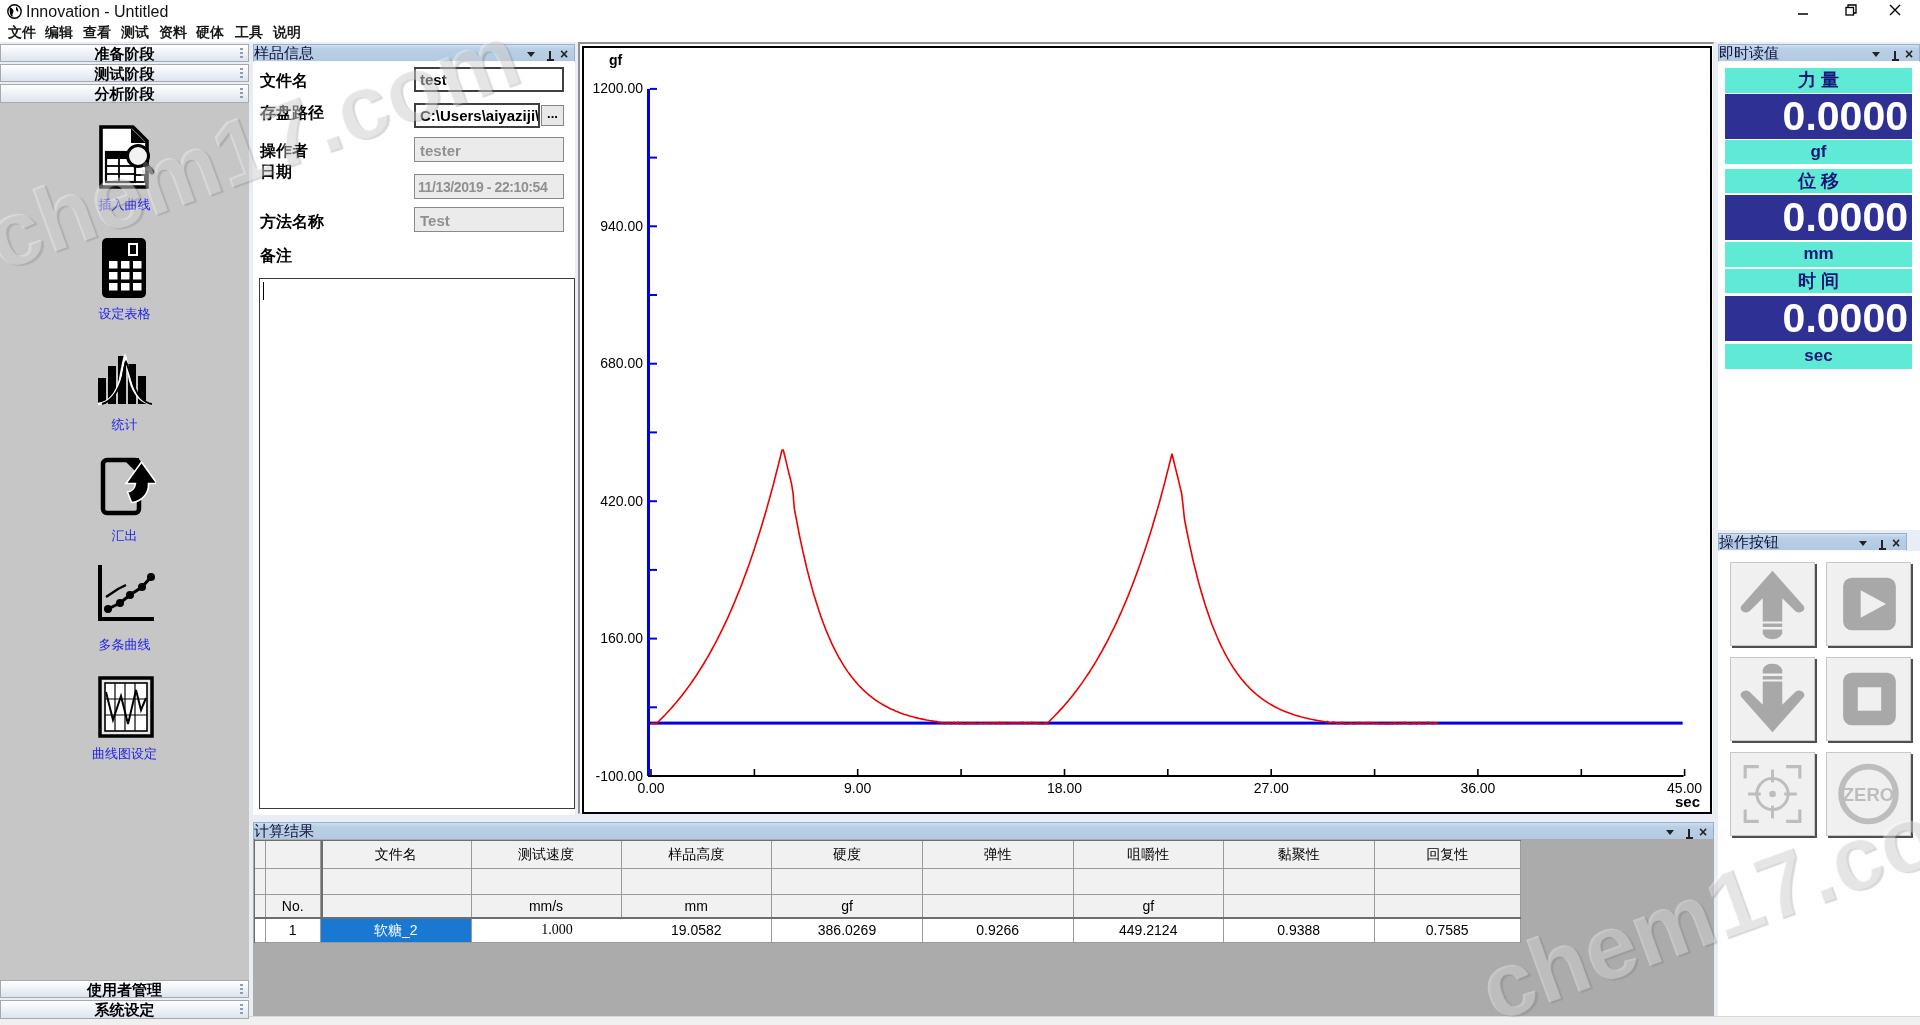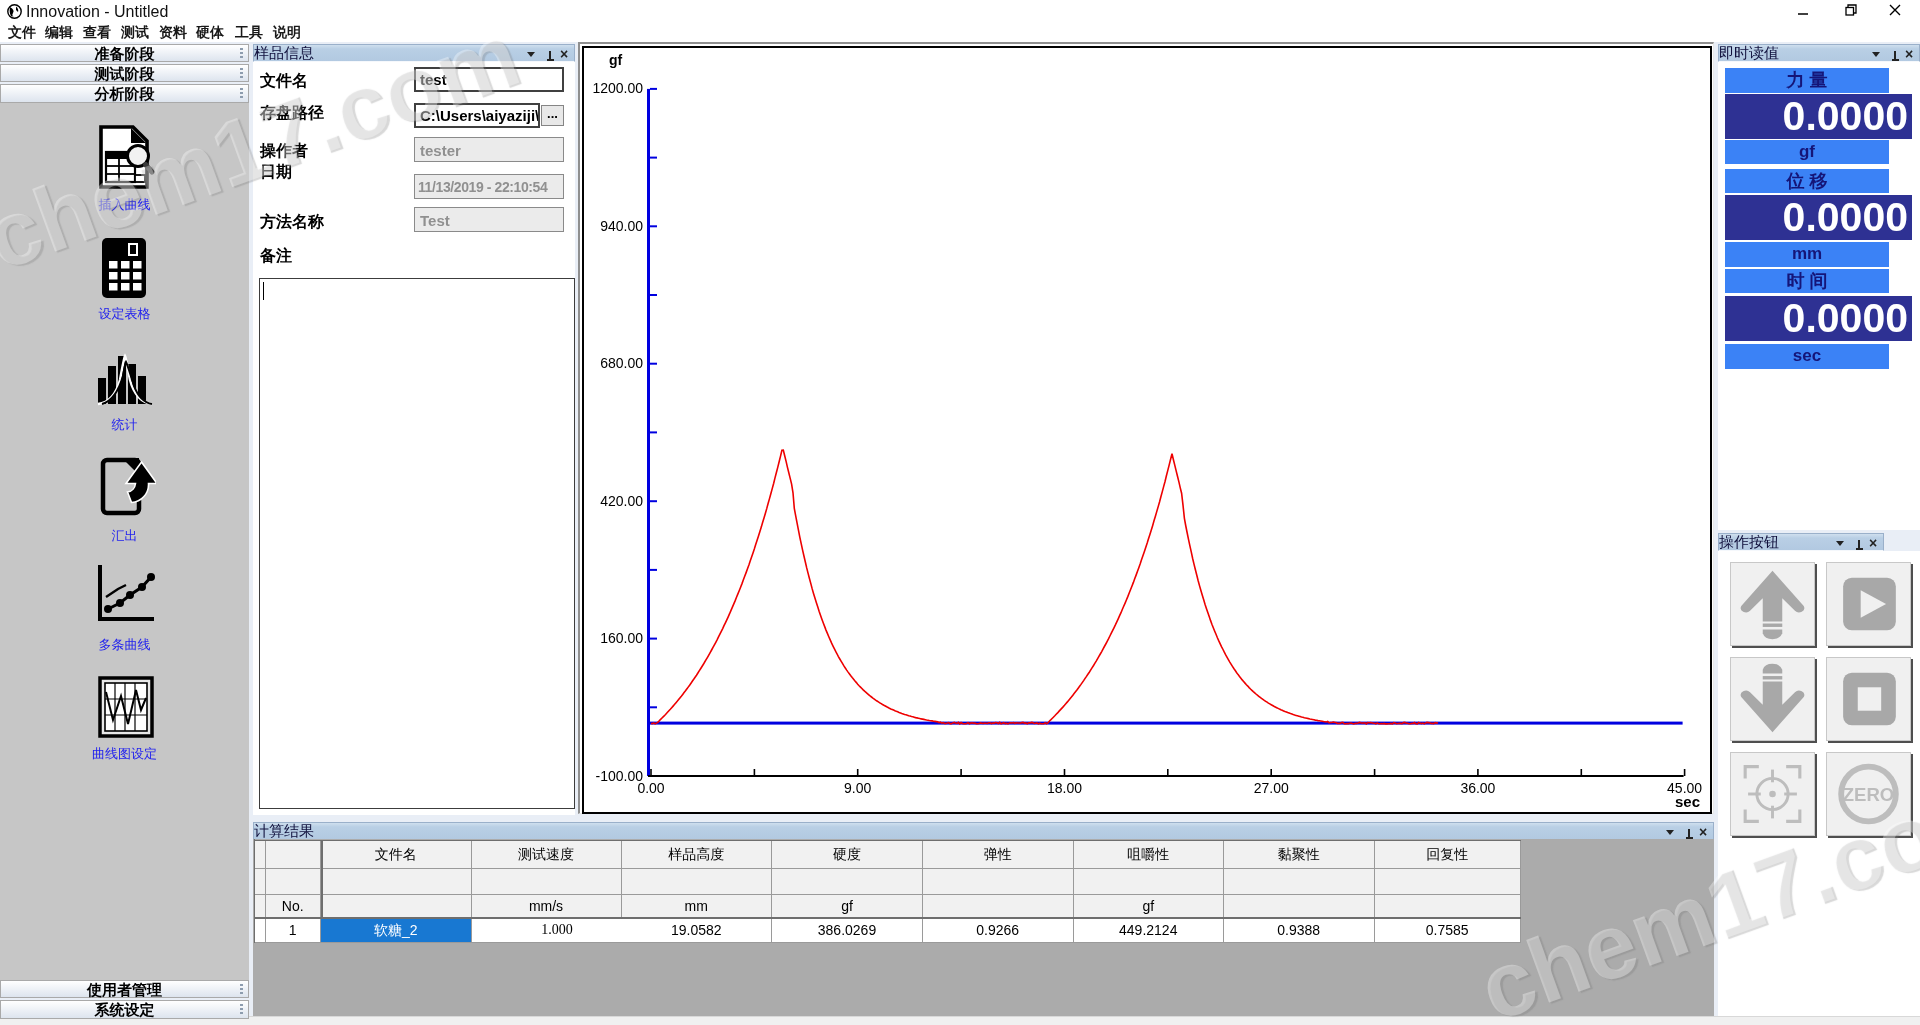--- a/index.html
+++ b/index.html
@@ -35,21 +35,21 @@
 .pin:after { content:""; position:absolute; left:0.5px; bottom:0; width:7px; height:1.6px; background:#222; }
 .px { position:absolute; top:-2px; font-size:14px; font-weight:bold; color:#222; }
 
 #formbody { left:253px; top:62px; width:322px; height:753px; background:#fff; }
 .flabel { position:absolute; left:7px; font-size:16px; font-weight:bold; color:#000; }
 .finput { position:absolute; left:161px; width:149px; height:25px; border:2px solid #404040;
   background:#fff; font-size:15px; font-weight:bold; color:#000; padding:2px 0 0 4px;
   white-space:nowrap; overflow:hidden; }
 .fro { border:1px solid #8a8a8a; background:#ebebeb; color:#909090; padding:4px 0 0 5px; }
 
-.gbar { position:absolute; left:1725px; width:164px; background:#3b82f6; text-align:center;
+.gbar { position:absolute; left:1725px; width:187px; background:#5eead4; text-align:center;
   font-weight:bold; color:#151578; }
 .bbar { position:absolute; left:1725px; width:187px; height:45px; background:#2e3193;
   color:#fff; font-size:41px; font-weight:bold; text-align:right; padding-right:4px; line-height:44px; }
 
 .obtn { position:absolute; width:85px; height:84px; background:#f0f0f0;
   border:1px solid #c8c8c8; box-shadow:2px 2px 0 #4f4f4f; }
 
 #tblbody { left:253px; top:839px; width:1461px; height:177px; background:#ababab; }
 .cell { position:absolute; border-right:1px solid #9a9a9a; border-bottom:1px solid #9a9a9a;
   background:#f1f1f1; font-size:14px; color:#000; text-align:center; }
@@ -249,21 +249,21 @@
   <div class="gbar" style="top:68px;height:25px;font-size:18px;line-height:25px">力 量</div>
   <div class="bbar" style="top:94px">0.0000</div>
   <div class="gbar" style="top:140px;height:24px;font-size:17px;line-height:23px">gf</div>
   <div class="gbar" style="top:169px;height:24px;font-size:18px;line-height:24px">位 移</div>
   <div class="bbar" style="top:195px">0.0000</div>
   <div class="gbar" style="top:242px;height:25px;font-size:17px;line-height:24px">mm</div>
   <div class="gbar" style="top:269px;height:24px;font-size:18px;line-height:24px">时 间</div>
   <div class="bbar" style="top:296px">0.0000</div>
   <div class="gbar" style="top:344px;height:25px;font-size:17px;line-height:24px">sec</div>
 
-  <div class="ptitle" style="left:1718px;top:533px;width:166px">操作按钮
+  <div class="ptitle" style="left:1718px;top:533px;width:189px">操作按钮
     <span class="picons">
         <span class="tri" style="left:9px"></span>
         <span class="pin" style="left:28px"></span>
         <span class="px" style="left:42px">×</span>
       </span>
   </div>
   <div class="abs" style="left:1718px;top:551px;width:202px;height:465px;background:#fff"></div>
   <div class="obtn" style="left:1730px;top:562px"><svg width="83" height="82" viewBox="0 0 84 84">
 <path d="M42,8 L74,44 Q76,48 72,50 Q68,52 65,49 L52,36 L52,60 H32 L32,36 L19,49 Q16,52 12,50 Q8,48 10,44 Z" fill="#a8a8a8"></path>
 <rect x="32" y="62" width="20" height="3.5" fill="#a8a8a8"></rect>

